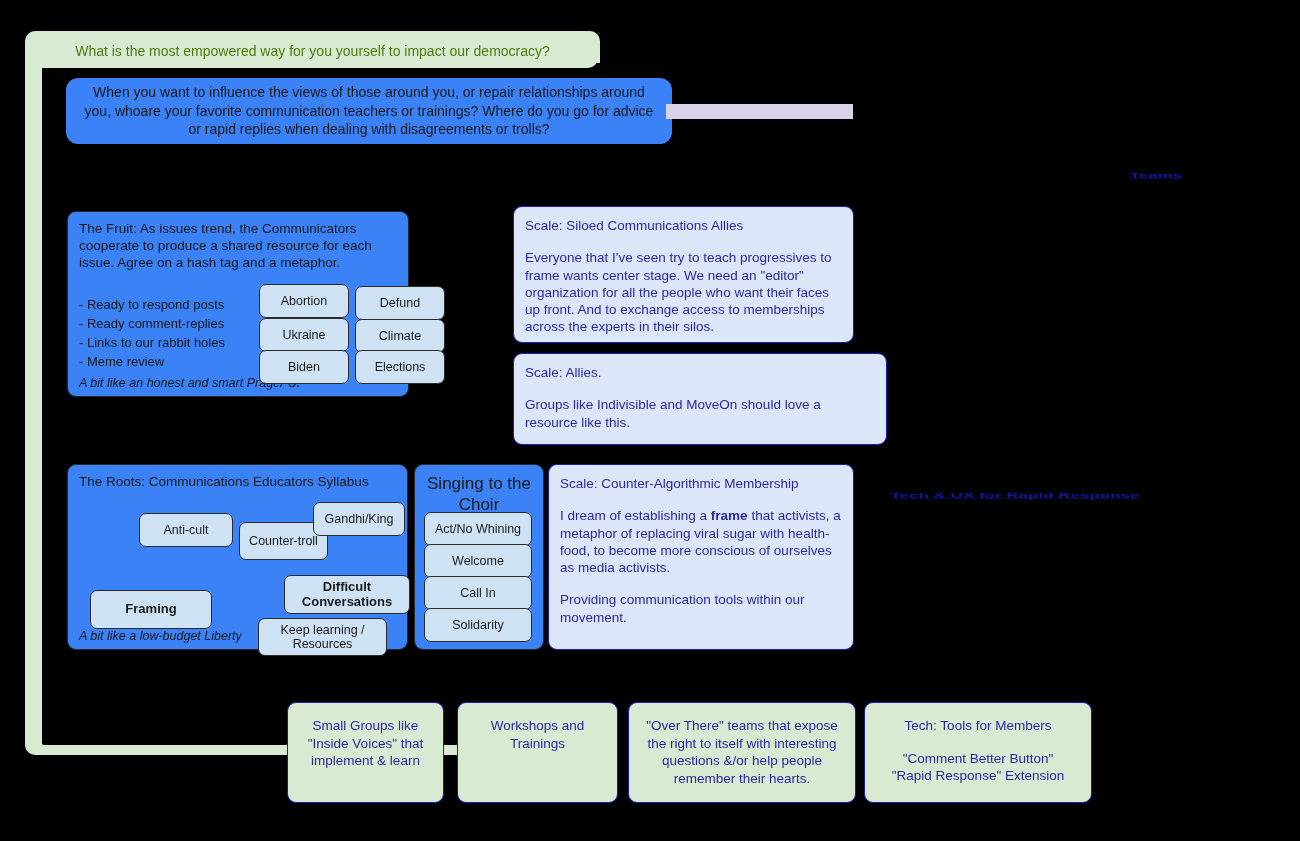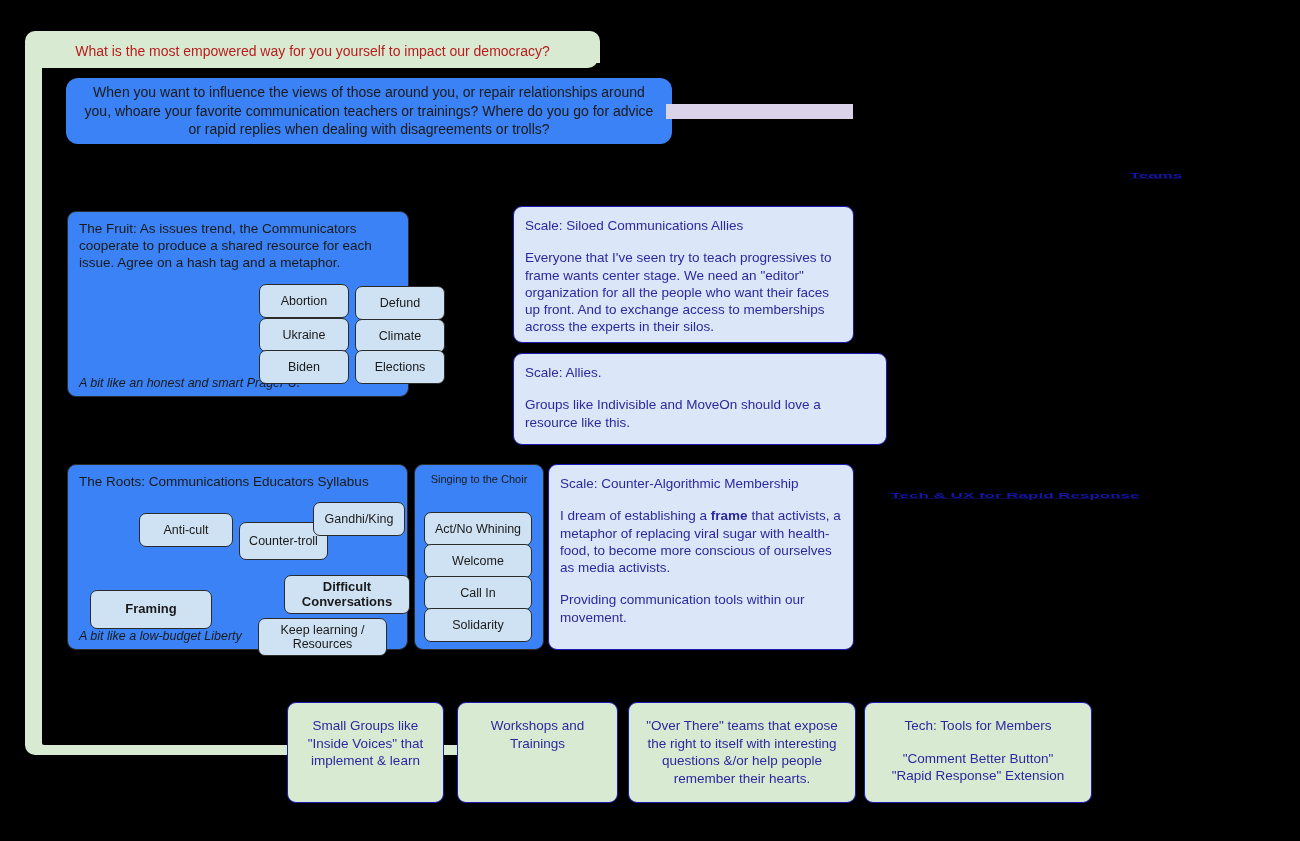--- a/index.html
+++ b/index.html
@@ -29,21 +29,21 @@
     background: #000000;
     border-radius: 2px;
   }
 
   
   #q-green {
     left: 27px; top: 33px; width: 571px; height: 35px;
     background: #d9ead3;
     border-radius: 10px;
     display: flex; align-items: center; justify-content: center;
-    color: #b91c1c; font-size: 14px;
+    color: #4d7c0f; font-size: 14px;
     padding: 0 14px;
   }
   #q-purple {
     left: 66px; top: 78px; width: 606px; height: 66px;
     background: #3b82f6;
     border-radius: 12px;
     display: flex; align-items: center; justify-content: center;
     text-align: center;
     color: #1a1a1a; font-size: 14px; line-height: 1.35;
     padding: 0 12px;
@@ -92,21 +92,21 @@
   .panel-bullets {
     position: absolute; left: 11px; top: 84px;
     font-size: 13px; line-height: 1.45;
   }
   .panel-foot {
     position: absolute; left: 11px; bottom: 6px;
     font-size: 12.5px; font-style: italic; white-space: nowrap;
   }
   .choir-title {
     position: absolute; left: 6px; right: 6px; top: 8px;
-    text-align: center; font-size: 11px; line-height: 1.25;
+    text-align: center; font-size: 17px; line-height: 1.25;
   }
 
   
   .chip {
     background: #cfe2f3;
     border: 1.1px solid #2b2b2b;
     border-radius: 7px;
     display: flex; align-items: center; justify-content: center;
     text-align: center;
     color: #1a1a1a;
@@ -192,20 +192,24 @@
 
 <div class="abs" id="link-teams">
   <span class="flatlink">Teams</span>
 </div>
 <div class="abs" id="link-rapid">
   <span class="flatlink">Tech &amp; UX for Rapid Response</span>
 </div>
 
 <div class="abs purple-panel" id="fruit-panel">
   <div class="panel-title">The Fruit: As issues trend, the Communicators cooperate to produce a shared resource for each issue.  Agree on a hash tag and a metaphor.</div>
+  <div class="panel-bullets" style="white-space:pre-line">- Ready to respond posts
+- Ready comment-replies
+- Links to our rabbit holes
+- Meme review</div>
   <div class="panel-foot">A bit like an honest and smart Prager U.</div>
 </div>
 
 <div class="abs chip" id="chip-abortion">Abortion</div>
 <div class="abs chip" id="chip-defund">Defund</div>
 <div class="abs chip" id="chip-ukraine">Ukraine</div>
 <div class="abs chip" id="chip-climate">Climate</div>
 <div class="abs chip" id="chip-biden">Biden</div>
 <div class="abs chip" id="chip-elections">Elections</div>
 

